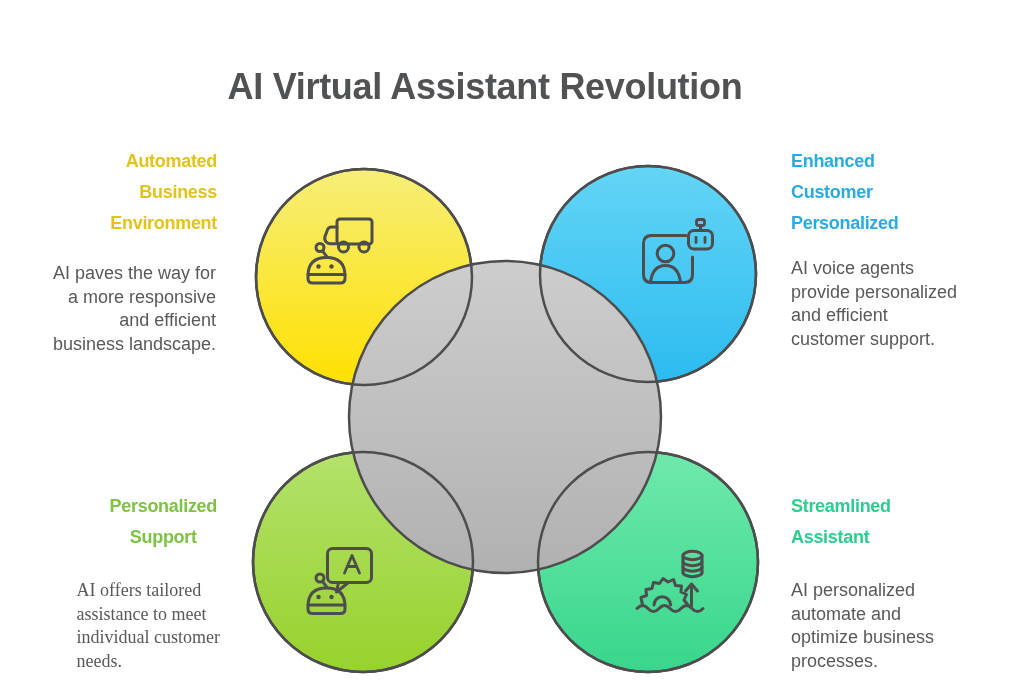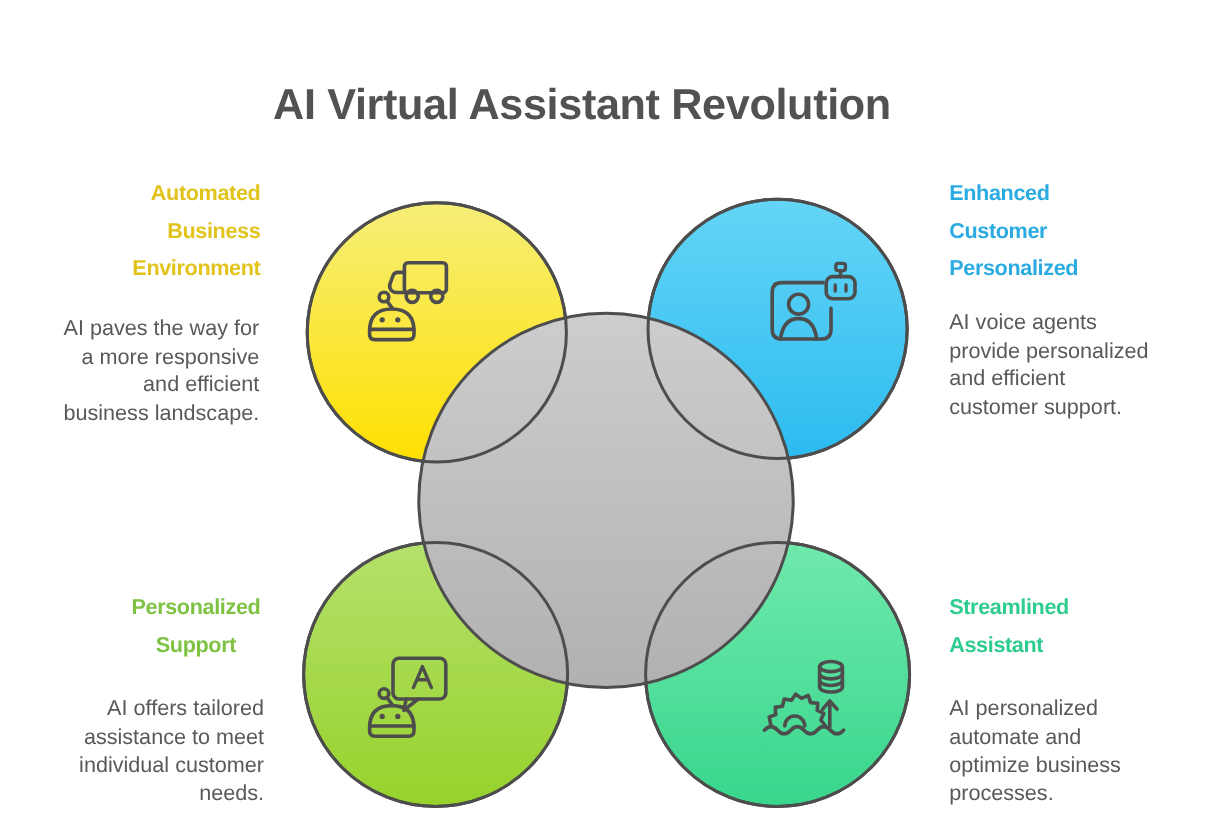--- a/index.html
+++ b/index.html
@@ -29,21 +29,21 @@
   }
   .body{
     position:absolute;font-size:18px;line-height:23.5px;font-weight:400;color:#58595B;
     white-space:pre-line;
   }
   .h-tl{right:807px;top:146px;text-align:right;}
   .b-tl{right:808px;top:262px;text-align:right;}
   .h-tr{left:791px;top:146px;text-align:left;}
   .b-tr{left:791px;top:257px;text-align:left;}
   .h-bl{right:807px;top:491px;text-align:center;}
-  .b-bl{right:804px;top:579px;text-align:right;}
+  .b-bl{right:804px;top:579px;font-family:Liberation Serif, serif;}
   .h-br{left:791px;top:491px;text-align:left;}
   .b-br{left:791px;top:579px;text-align:left;}
 </style>
 </head>
 <body>
 
 <div class="canvas">
 
   <h1 class="title">AI Virtual Assistant Revolution</h1>
 

